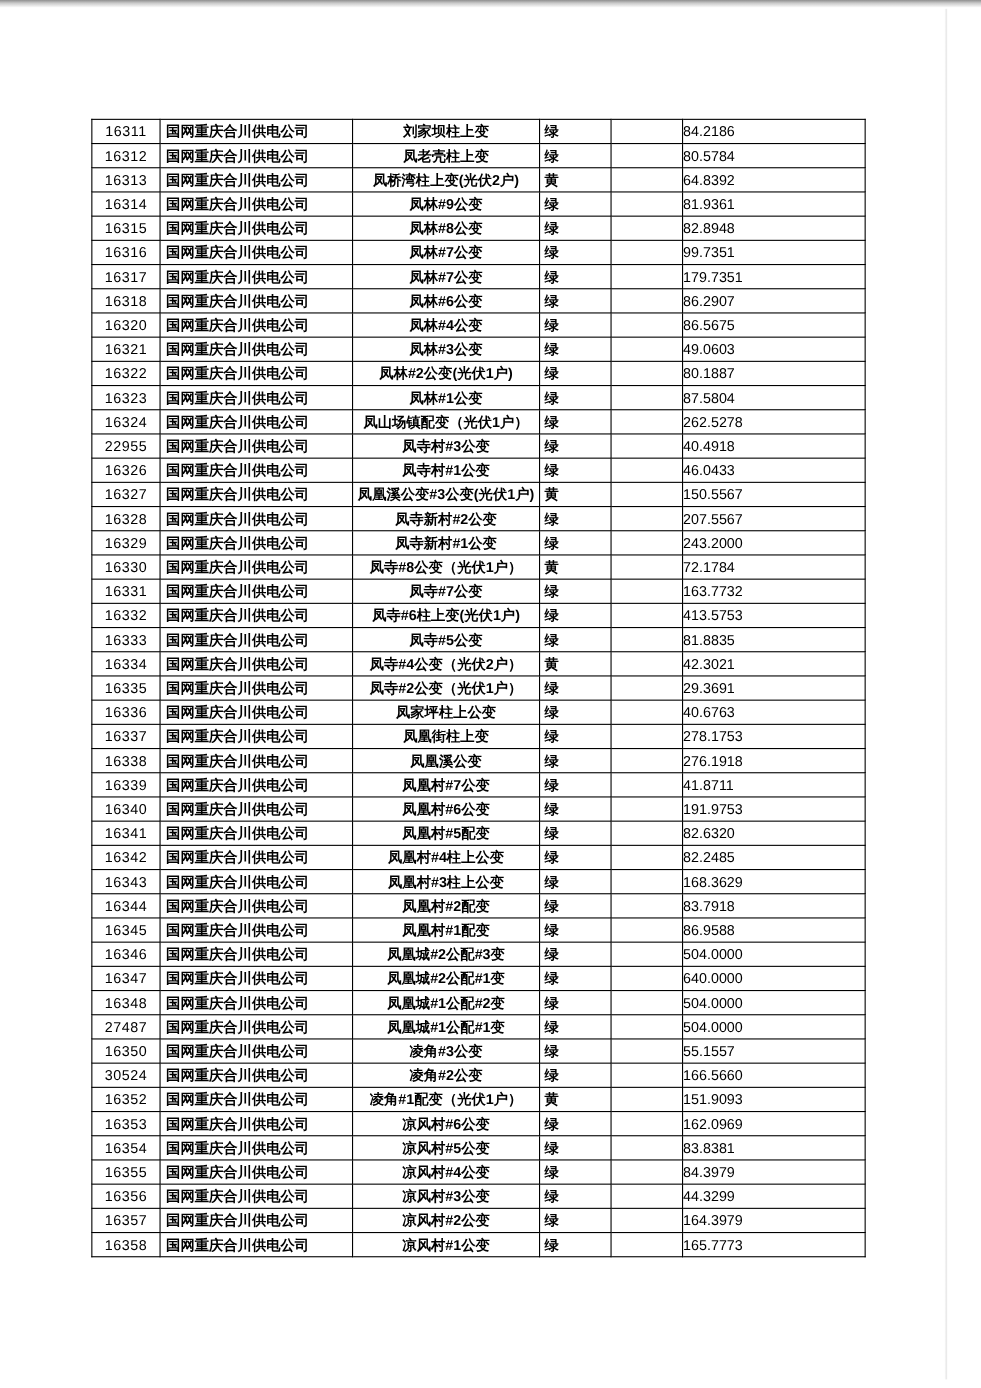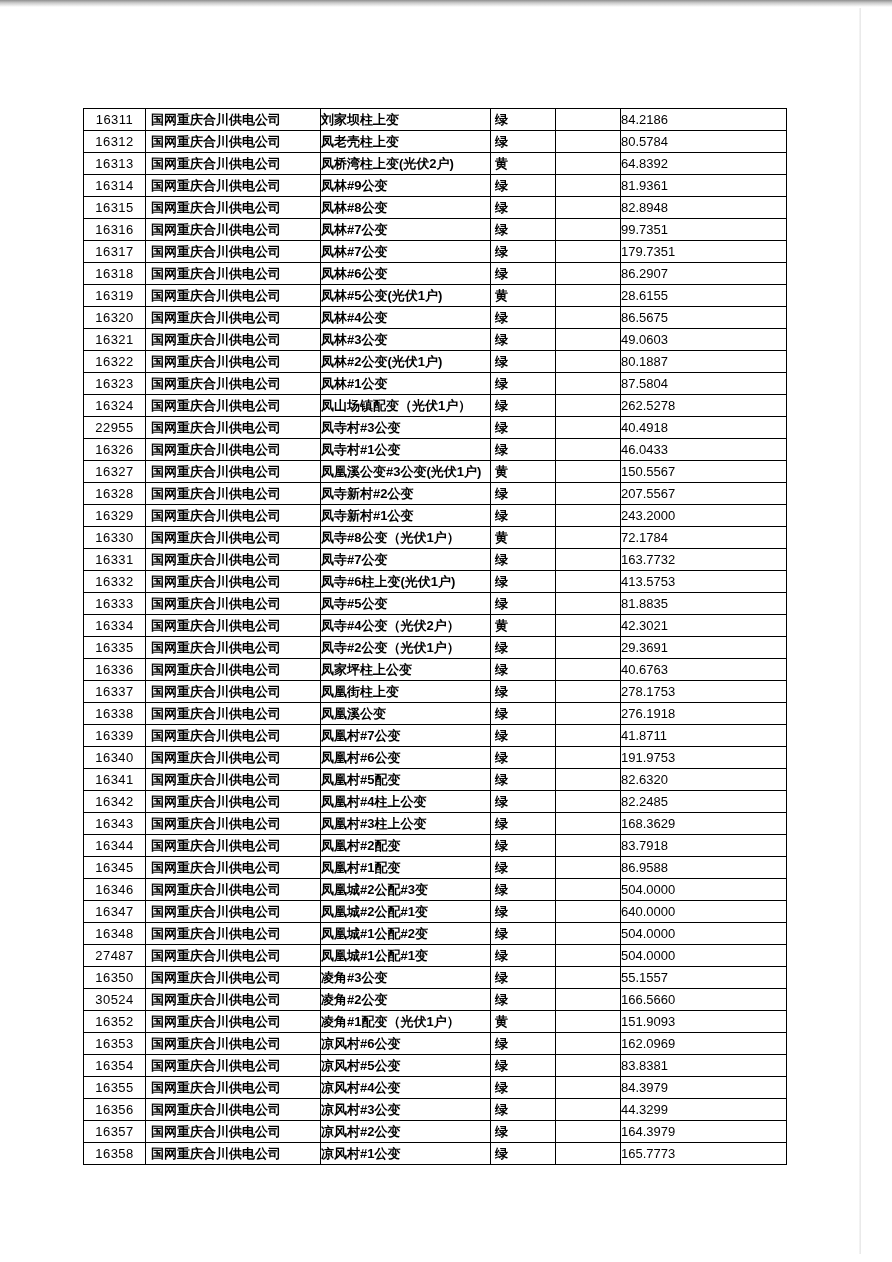--- a/index.html
+++ b/index.html
@@ -58,20 +58,21 @@
   }
   td.c-company {
     padding-left: 5px;
     font-weight: 700;
     font-size: 12.5px;
   }
   td.c-name {
     padding-left: 0;
     font-weight: 700;
     font-size: 12.5px;
+    text-align: center;
   }
   td.c-status {
     padding-left: 4px;
     font-weight: 700;
     font-size: 12.5px;
   }
   td.c-empty { }
   td.c-value {
     text-align: left;
     font-weight: 400;
@@ -153,28 +154,20 @@
   </tr>
           <tr>
     <td class="c-id">16318</td>
     <td class="c-company">国网重庆合川供电公司</td>
     <td class="c-name">凤林#6公变</td>
     <td class="c-status">绿</td>
     <td class="c-empty"></td>
     <td class="c-value">86.2907</td>
   </tr>
           <tr>
-    <td class="c-id">16319</td>
-    <td class="c-company">国网重庆合川供电公司</td>
-    <td class="c-name">凤林#5公变(光伏1户)</td>
-    <td class="c-status">黄</td>
-    <td class="c-empty"></td>
-    <td class="c-value">28.6155</td>
-  </tr>
-          <tr>
     <td class="c-id">16320</td>
     <td class="c-company">国网重庆合川供电公司</td>
     <td class="c-name">凤林#4公变</td>
     <td class="c-status">绿</td>
     <td class="c-empty"></td>
     <td class="c-value">86.5675</td>
   </tr>
           <tr>
     <td class="c-id">16321</td>
     <td class="c-company">国网重庆合川供电公司</td>

